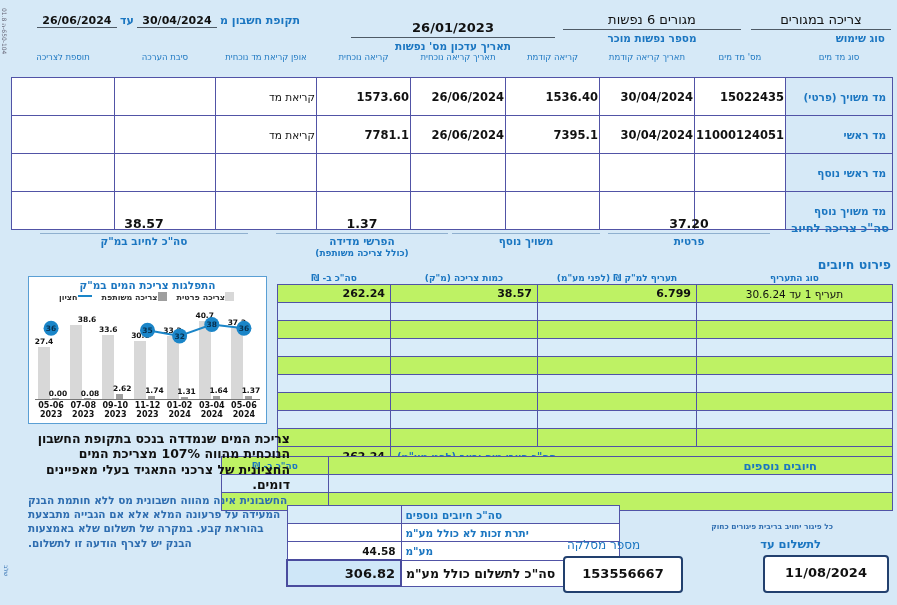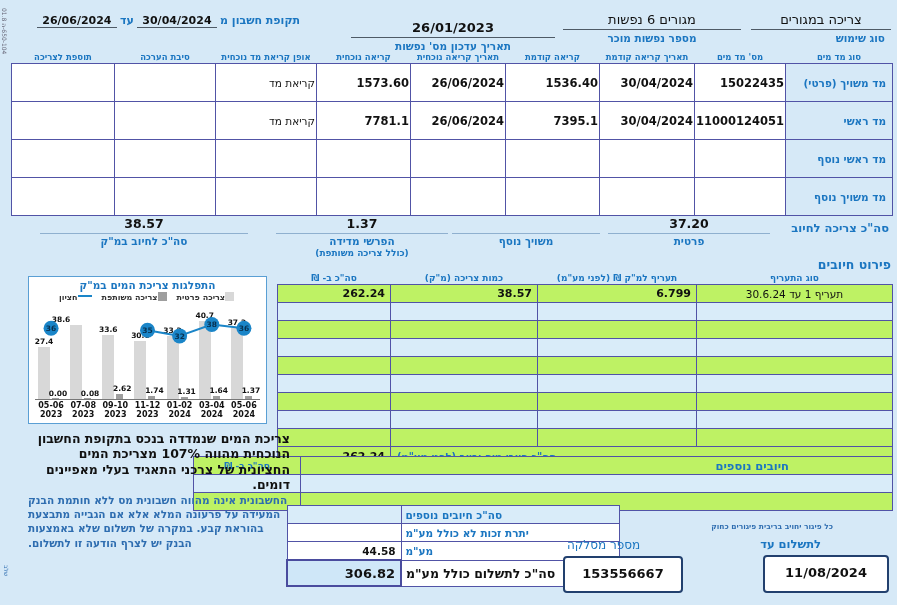--- a/index.html
+++ b/index.html
@@ -17,21 +17,21 @@
   #f-usage .l{text-align:right;padding-right:6px}
   #f-persons{right:156px;top:12px;width:178px}
   #f-pdate{right:342px;top:20px;width:204px}
   #f-pdate .v{font-weight:bold}
   #f-period{left:22px;top:14px;width:278px;font-size:11px;white-space:nowrap}
   #f-period .pv{font-weight:bold;border-bottom:1px solid #4e5a66;padding:0 5px}
   #f-period .pl{color:#1b76c1;font-weight:bold}
 
   
   #mtable{position:absolute;right:4px;top:52px;border-collapse:collapse;table-layout:fixed}
-  #mtable th{font-size:8.5px;font-weight:bold;color:#1b76c1;padding:0 0 1px;white-space:nowrap;overflow:hidden}
+  #mtable th{font-size:8.5px;font-weight:normal;color:#1b76c1;padding:0 0 15px;white-space:nowrap;overflow:hidden}
   #mtable td{height:35px;background:#fff;border:1.2px solid #5153a6;text-align:right;
              font-size:11.5px;font-weight:bold;color:#111;overflow:hidden}
   #mtable td.lbl{background:transparent;color:#1b76c1;font-size:10.5px;text-align:right;padding-right:6px}
   #mtable .c1{width:99px}.c2{width:88px}.c3{width:92px}.c4{width:91px}.c5{width:92px}
   .c6{width:91px}.c7{width:98px}.c8{width:98px}.c9{width:100px}
   #mtable td.rm{font-size:10.5px;font-weight:normal}
 
   
   .tg{position:absolute;text-align:center}
   .tg .tv{font-weight:bold;font-size:12.5px;height:17px;border-bottom:1.5px solid #8fb0cf}
@@ -50,21 +50,21 @@
   #ctable th,#btable .addcol{font-size:9px;color:#1b76c1;font-weight:bold;text-align:center;padding:1px 0}
   #ctable td,#btable td{border:1.1px solid #5153a6;height:15px;font-size:11px;font-weight:bold;color:#111}
   #ctable .d1{width:193px}.d2{width:152px}.d3{width:140px}.d4{width:106px}
   tr.p td{background:#d9ecf9} tr.w td{background:#bef264}
   td.num{text-align:right;padding-right:5px}
   #ctable td.t{text-align:center;font-weight:normal;font-size:10.5px}
   #ctable td.sublbl{text-align:left;padding-left:6px;color:#1b76c1;font-size:10px}
   #ctable tr.sub td{height:17px}
   #btable{top:456px}
   #btable .e1{width:487px}.e2{width:106px}
-  #btable td.addtitle{text-align:right;padding-right:103px;color:#1b76c1;font-size:11.5px}
+  #btable td.addtitle{text-align:right;padding-right:75px;color:#1b76c1;font-size:11.5px}
   #atable{position:absolute;right:277px;top:505px;border-collapse:collapse;table-layout:fixed}
   #atable td{border:1.1px solid #5153a6;height:15px;background:#fff;font-size:10.5px}
   #atable .a1{width:212px}.a2{width:106px}
   #atable td.albl{color:#1b76c1;font-weight:bold;text-align:left;padding-left:4px}
   #atable tr.big td{height:22px}
   #atable tr.big td.albl{color:#111;font-size:12.5px}
   #atable td.aval{text-align:right;padding-right:5px;font-weight:bold}
   #atable tr.big td.aval{background:#cfe7f8;border:2px solid #4a4c9e;font-size:13px}
   #atable tr.p1 td{background:#d9ecf9}
 
@@ -319,21 +319,21 @@
         <span><span class="sw sw0"></span>צריכה פרטית</span>
         <span><span class="sw sw1"></span>צריכה משותפת</span>
         <span><span class="swl"></span>חציון</span>
       </div>
     <div id="c-plot">
         <div class="bar priv" style="left:3.0px;height:52.3px"></div>
         <div class="blbl" style="left:-6.0px;bottom:53.3px">27.4</div>
         <div class="bar shared" style="left:17.0px;height:1.0px"></div>
         <div class="blbl" style="left:8.0px;bottom:1.0px">0.00</div>
         <div class="bar priv" style="left:35.1px;height:73.7px"></div>
-        <div class="blbl" style="left:11px;bottom:74.7px">38.6</div>
+        <div class="blbl" style="left:37px;bottom:74.7px">38.6</div>
         <div class="bar shared" style="left:49.1px;height:1.0px"></div>
         <div class="blbl" style="left:40.1px;bottom:1.2px">0.08</div>
         <div class="bar priv" style="left:67.3px;height:64.1px"></div>
         <div class="blbl" style="left:58.3px;bottom:65.1px">33.6</div>
         <div class="bar shared" style="left:81.3px;height:5.0px"></div>
         <div class="blbl" style="left:72.3px;bottom:6.0px">2.62</div>
         <div class="bar priv" style="left:99.4px;height:58.4px"></div>
         <div class="blbl" style="left:90.4px;bottom:59.4px">30.6</div>
         <div class="bar shared" style="left:113.4px;height:3.3px"></div>
         <div class="blbl" style="left:104.4px;bottom:4.3px">1.74</div>

